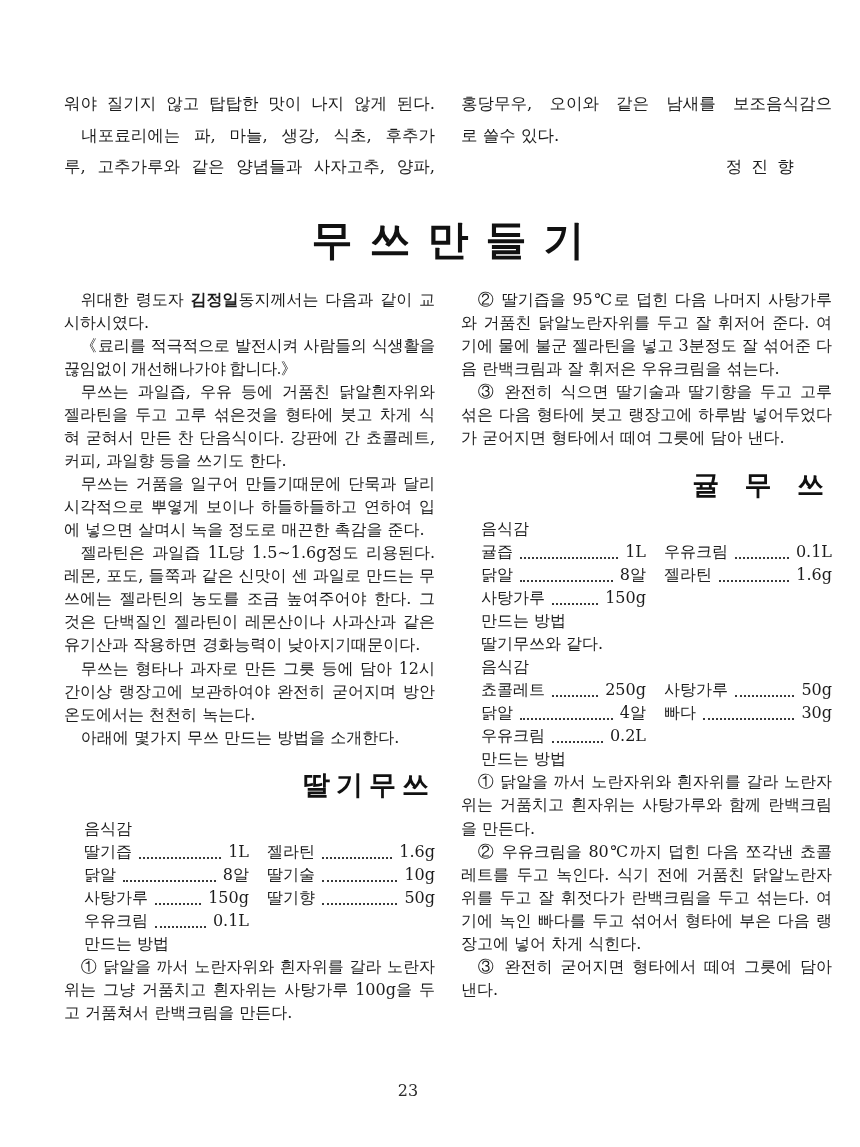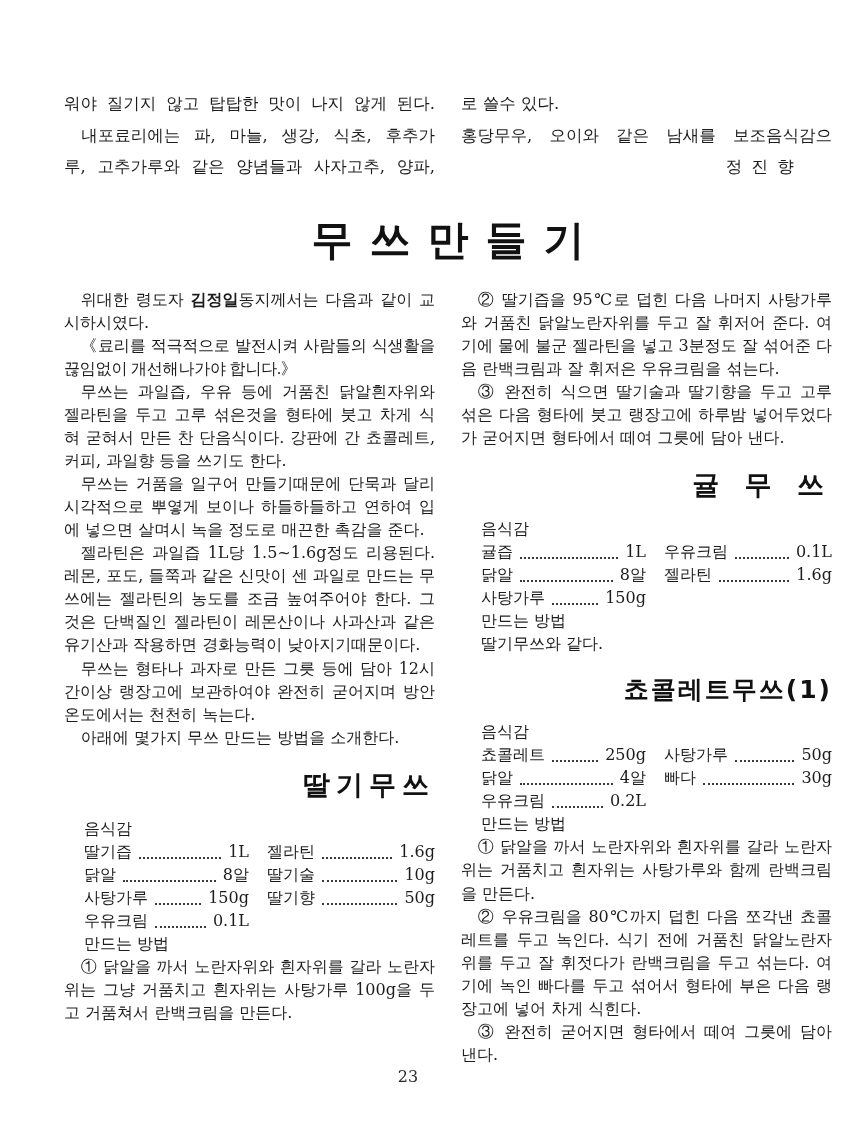--- a/index.html
+++ b/index.html
@@ -84,40 +84,40 @@
     min-width: 16px;
     margin: 0 7px;
     border-bottom: 2px dotted #3a3a3a;
     transform: translateY(-4px);
   }
   .method-note { padding-left: 0; }
   .page-number {
     position: absolute;
     left: 0;
     right: 44px;
-    bottom: 61px;
+    bottom: 47px;
     text-align: center;
     font-size: 16px;
     color: #2a2a2a;
   }
 </style>
 </head>
 <body>
 
 <div class="page">
 
   <div class="top-section">
     <div class="top-col">
       <div class="tline">워야 질기지 않고 탑탑한 맛이 나지 않게 된다.</div>
       <div class="tline indent">내포료리에는 파, 마늘, 생강, 식초, 후추가</div>
       <div class="tline">루, 고추가루와 같은 양념들과 사자고추, 양파,</div>
     </div>
     <div class="top-col">
+      <div class="tline">홍당무우, 오이와 같은 남새를 보조음식감으</div>
       <div class="tline no-spread">로 쓸수 있다.</div>
-      <div class="tline">홍당무우, 오이와 같은 남새를 보조음식감으</div>
       <div class="author-line">정 진 향</div>
     </div>
   </div>
 
   <h1 class="main-title">무쓰만들기</h1>
 
   <div class="body-cols">
 
     <div class="body-col">
       <p class="para"><span>위대한 령도자 </span><b>김정일</b><span>동지께서는 다음과 같이 교시하시였다.</span></p>
@@ -214,21 +214,20 @@
                 <span class="ing-name">젤라틴</span>
                 <span class="dot-leader"></span>
                 <span class="ing-amt">1.6g</span>
               </div>
           </div>
         </div>
         <div class="method-label">만드는 방법</div>
         <div class="method-note">딸기무쓰와 같다.</div>
       </div>
 
-      <h2 class="recipe-title t3">쵸콜레트무쓰(1)</h2>
 
       <div class="ing-block">
         <div class="ing-label">음식감</div>
         <div class="ing-grid">
           <div class="ing-col c1">
             <div class="ing-row">
                 <span class="ing-name">쵸콜레트</span>
                 <span class="dot-leader"></span>
                 <span class="ing-amt">250g</span>
               </div>

